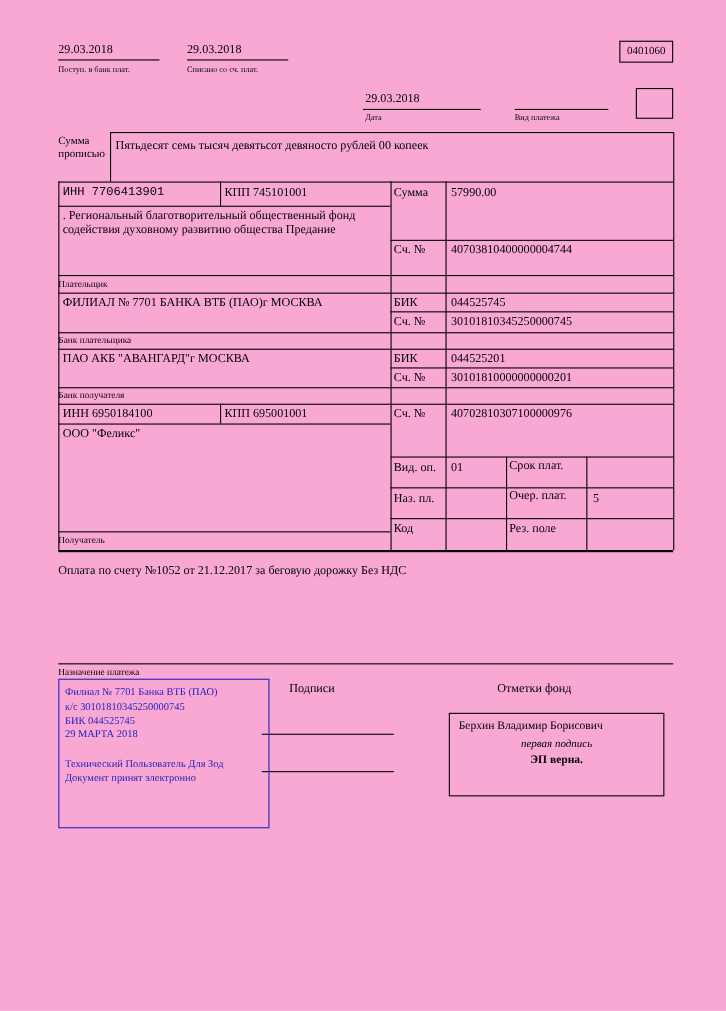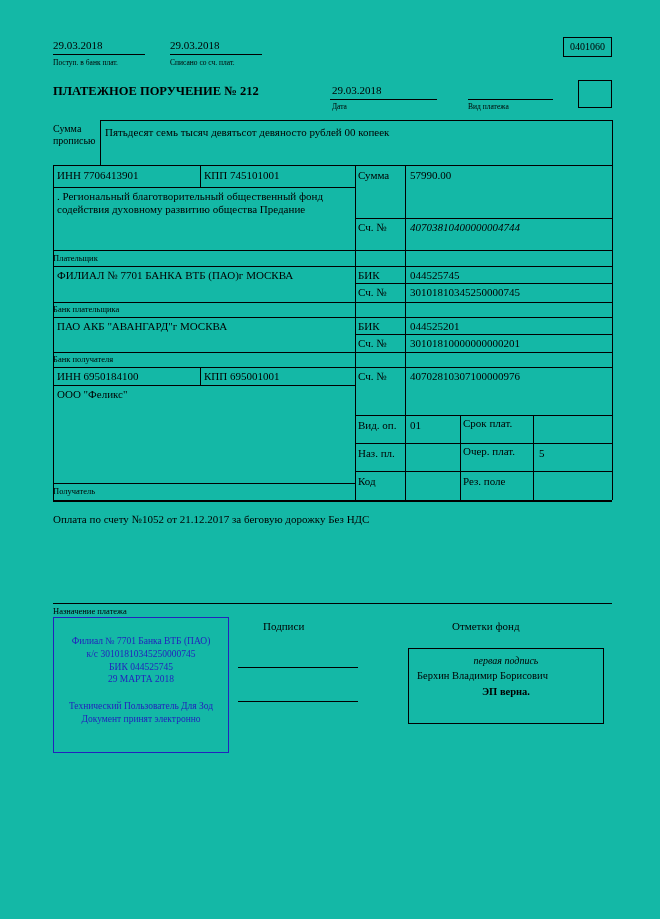--- a/index.html
+++ b/index.html
@@ -1,46 +1,45 @@
 <!DOCTYPE html>
 <html><head>
 <meta charset="utf-8">
 <style>
   html,body{margin:0;padding:0;background:#ffffff;}
-  .page{position:relative;width:660px;height:919px;background:#14b8a6;font-family:"Liberation Serif",serif;color:#000;overflow:hidden;}
+  .page{position:relative;width:660px;height:919px;background:#f9a8d4;font-family:"Liberation Serif",serif;color:#000;overflow:hidden;}
   .t{position:absolute;font-size:11px;line-height:1.2;white-space:nowrap;}
   .wrap{white-space:normal;}
   .small{font-size:8.5px;}
   .tiny{font-size:7.5px;}
   .bold{font-weight:bold;}
   .hl{position:absolute;height:1px;background:#000;}
   .vl{position:absolute;width:1px;background:#000;}
   .box{position:absolute;border:1px solid #000;box-sizing:border-box;}
-  .stamp{position:absolute;left:53px;top:617px;width:176px;height:136px;border:1px solid #2323bd;box-sizing:border-box;color:#2323bd;font-size:9.5px;line-height:1.35;padding:17px 5px;text-align:center;}
+  .stamp{position:absolute;left:53px;top:617px;width:192px;height:136px;border:1px solid #2323bd;box-sizing:border-box;color:#2323bd;font-size:9.5px;line-height:1.35;padding:6px 5px;}
   .stamp div{white-space:normal;}
   .marks{position:absolute;left:408px;top:648px;width:196px;height:76px;border:1px solid #000;box-sizing:border-box;font-size:10.5px;line-height:1.5;padding:4px 8px;}
 </style>
 </head>
 <body>
 
 <div class="page">
 
   <div class="t" style="left:53px;top:39px;">29.03.2018</div>
   <div class="hl" style="left:53px;top:54px;width:92px;"></div>
   <div class="t tiny" style="left:53px;top:58px;">Поступ. в банк плат.</div>
 
   <div class="t" style="left:170px;top:39px;">29.03.2018</div>
   <div class="hl" style="left:170px;top:54px;width:92px;"></div>
   <div class="t tiny" style="left:170px;top:58px;">Списано со сч. плат.</div>
 
   <div class="box" style="left:563px;top:37px;width:49px;height:20px;text-align:center;font-size:10px;line-height:18px;">
     <span>0401060</span>
   </div>
 
-  <div class="t bold" style="left:53px;top:84px;font-size:12.5px;">ПЛАТЕЖНОЕ ПОРУЧЕНИЕ № 212</div>
   <div class="t" style="left:332px;top:84px;">29.03.2018</div>
   <div class="hl" style="left:330px;top:99px;width:107px;"></div>
   <div class="t tiny" style="left:332px;top:102px;">Дата</div>
   <div class="hl" style="left:468px;top:99px;width:85px;"></div>
   <div class="t tiny" style="left:468px;top:102px;">Вид платежа</div>
   <div class="box" style="left:578px;top:80px;width:34px;height:28px;"></div>
 
   <div class="t wrap" style="left:53px;top:123px;width:45px;font-size:10px;">Сумма прописью</div>
   <div class="t wrap" style="left:105px;top:126px;width:500px;">Пятьдесят семь тысяч девятьсот девяносто рублей 00 копеек</div>
 
@@ -67,27 +66,27 @@
   <div class="vl" style="left:100px;top:120px;height:45px;"></div>
   <div class="vl" style="left:53px;top:165px;height:335px;"></div>
   <div class="vl" style="left:612px;top:120px;height:380px;"></div>
   <div class="vl" style="left:200px;top:165px;height:22px;"></div>
   <div class="vl" style="left:200px;top:367px;height:18px;"></div>
   <div class="vl" style="left:355px;top:165px;height:335px;"></div>
   <div class="vl" style="left:405px;top:165px;height:335px;"></div>
   <div class="vl" style="left:460px;top:415px;height:85px;"></div>
   <div class="vl" style="left:533px;top:415px;height:85px;"></div>
 
-  <div class="t" style="left:57px;top:169px;">ИНН 7706413901</div>
+  <div class="t" style="left:57px;top:169px;font-family:Liberation Mono, monospace;">ИНН 7706413901</div>
   <div class="t" style="left:204px;top:169px;">КПП 745101001</div>
   <div class="t" style="left:358px;top:169px;">Сумма</div>
   <div class="t" style="left:410px;top:169px;">57990.00</div>
   <div class="t wrap" style="left:57px;top:174px;width:294px;margin-top:16px;">. Региональный благотворительный общественный фонд содействия духовному развитию общества Предание</div>
   <div class="t" style="left:358px;top:221px;">Сч. №</div>
-  <div class="t" style="left:410px;top:221px;font-style:italic;">40703810400000004744</div>
+  <div class="t" style="left:410px;top:221px;">40703810400000004744</div>
   <div class="t small" style="left:53px;top:253px;">Плательщик</div>
 
   <div class="t" style="left:57px;top:269px;">ФИЛИАЛ № 7701 БАНКА ВТБ (ПАО)г МОСКВА</div>
   <div class="t" style="left:358px;top:269px;">БИК</div>
   <div class="t" style="left:410px;top:269px;">044525745</div>
   <div class="t" style="left:358px;top:286px;">Сч. №</div>
   <div class="t" style="left:410px;top:286px;">30101810345250000745</div>
   <div class="t small" style="left:53px;top:304px;">Банк плательщика</div>
 
   <div class="t" style="left:57px;top:320px;">ПАО АКБ "АВАНГАРД"г МОСКВА</div>
@@ -125,18 +124,18 @@
   <div class="stamp">
     <div>Филиал № 7701 Банка ВТБ (ПАО)</div>
     <div>к/с 30101810345250000745</div>
     <div>БИК 044525745</div>
     <div style="">29 МАРТА 2018</div>
     <div style="margin-top:14px;">Технический Пользователь Для Зод</div>
     <div>Документ принят электронно</div>
   </div>
 
   <div class="marks">
+    <div>Берхин Владимир Борисович</div>
     <div style="text-align:center;font-style:italic;font-size:10px;">первая подпись</div>
-    <div>Берхин Владимир Борисович</div>
     <div class="bold" style="text-align:center;">ЭП верна.</div>
   </div>
 
 </div>
 
 </body></html>

